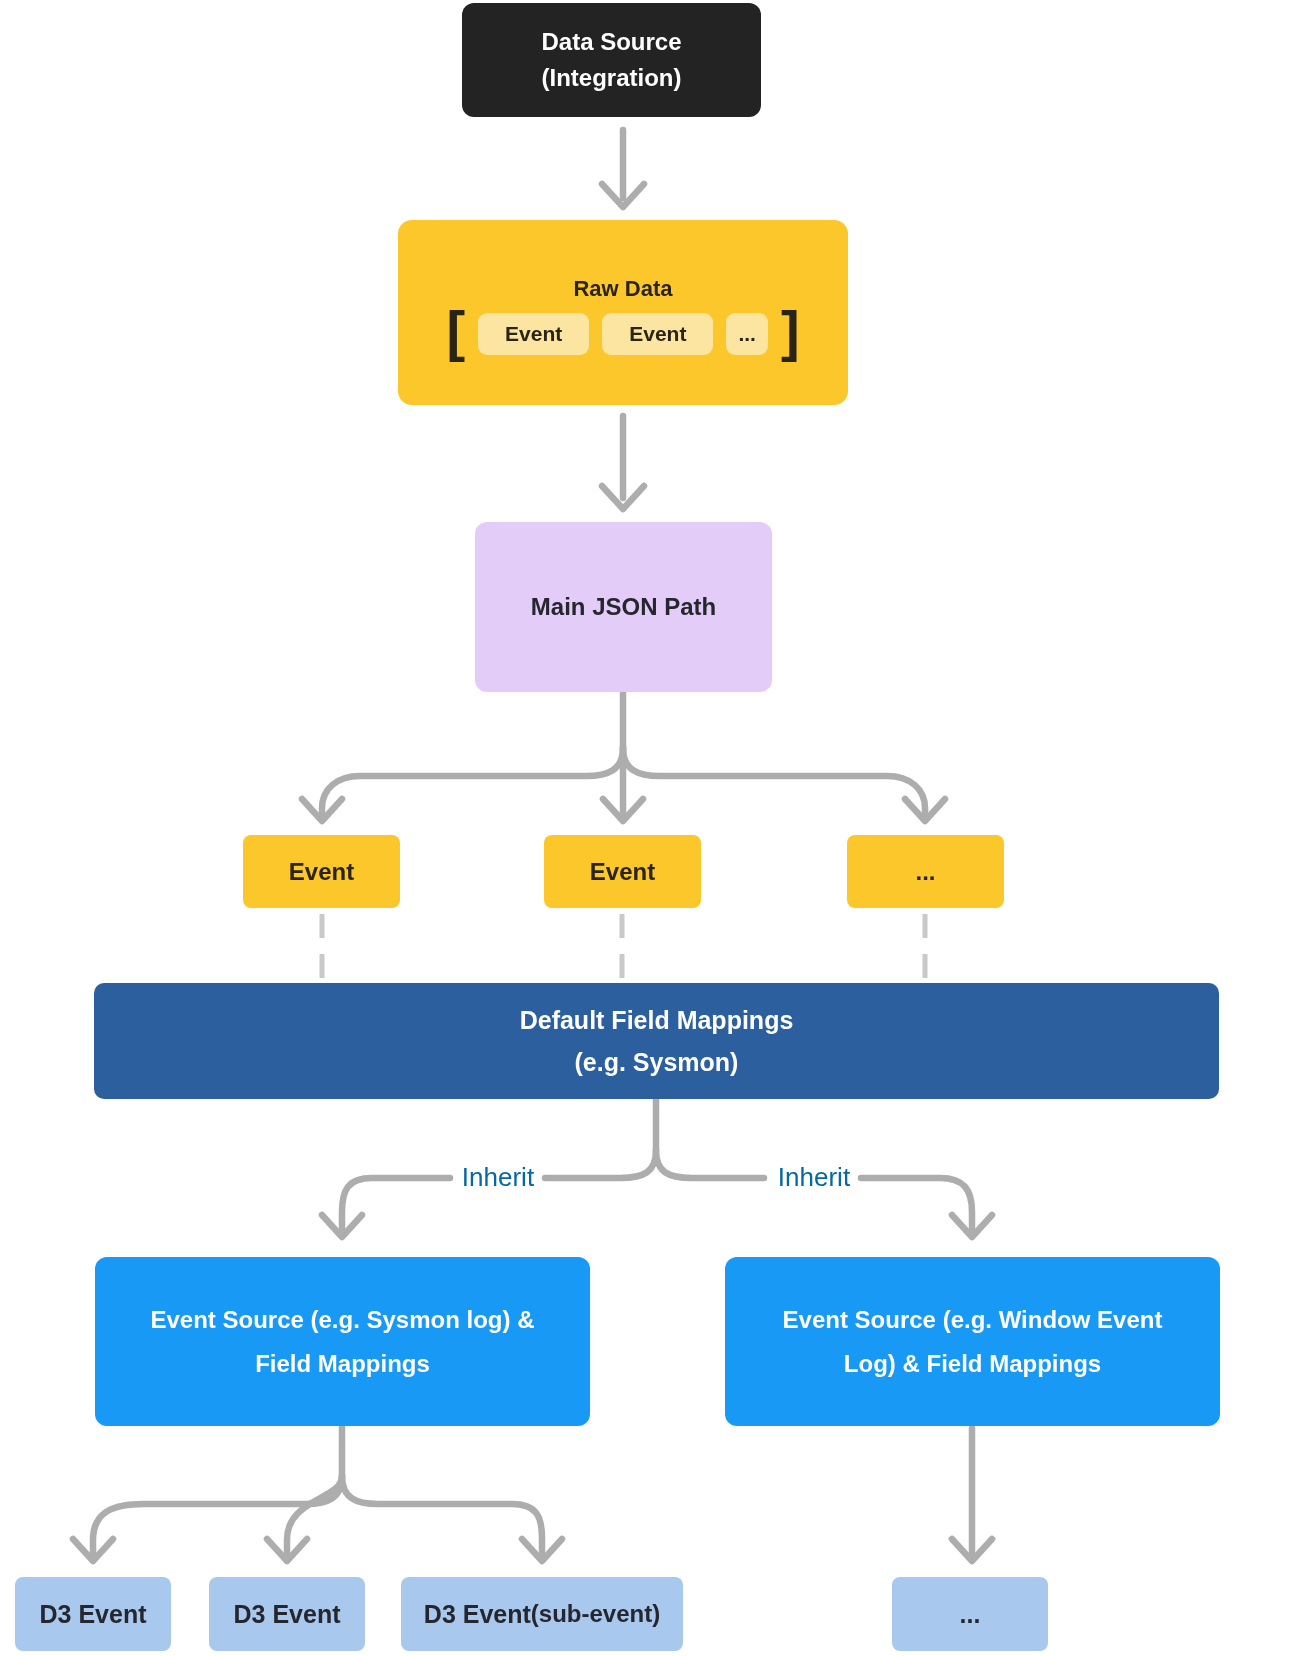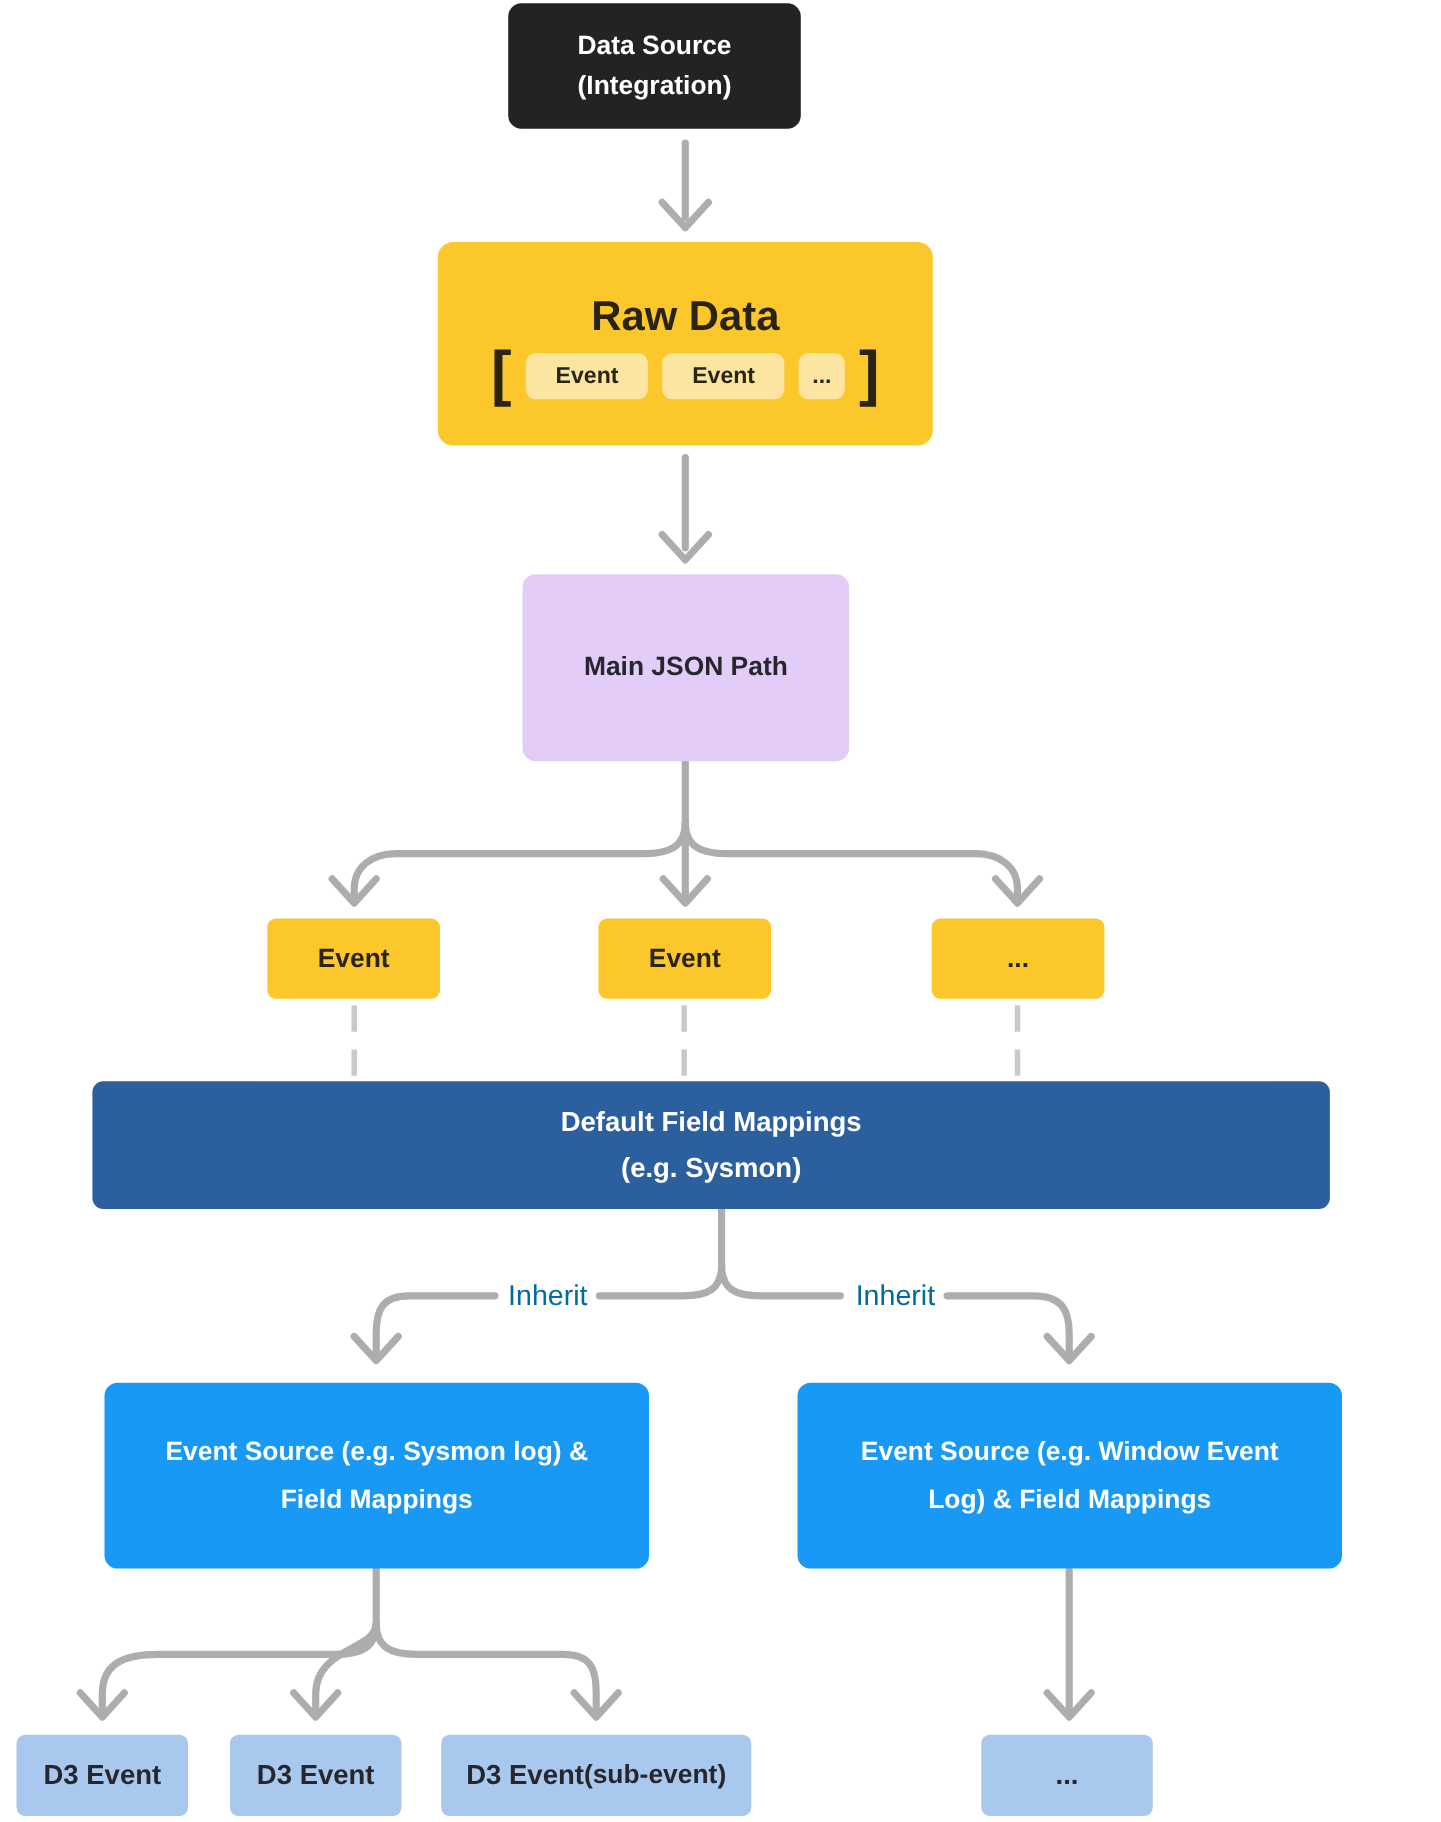--- a/index.html
+++ b/index.html
@@ -8,31 +8,31 @@
     --arrow-gray:#ADADAD; --dash-gray:#C9C9C9; --ink:#2A2414; --text-dark:#26262E; --white:#FFFFFF;
   }
   html,body{margin:0;padding:0;background:#fff;}
   body{font-family:"Liberation Sans", sans-serif;}
   #canvas{position:relative;width:1310px;height:1656px;background:#fff;overflow:hidden;}
   #connectors{position:absolute;left:0;top:0;z-index:0;}
   .shaft{fill:none;stroke:var(--arrow-gray);stroke-width:6.5;stroke-linecap:round;stroke-linejoin:round;}
   .dashline{fill:none;stroke:var(--dash-gray);stroke-width:5;stroke-dasharray:24 16;stroke-linecap:butt;}
   .node{position:absolute;z-index:1;display:flex;flex-direction:column;align-items:center;justify-content:center;text-align:center;box-sizing:border-box;}
 
-  #data-source{left:462px;top:3px;width:266px;height:114px;background:var(--box-black);border-radius:12px;color:var(--white);font-weight:700;font-size:24px;line-height:1.5;}
+  #data-source{left:462px;top:3px;width:299px;height:114px;background:var(--box-black);border-radius:12px;color:var(--white);font-weight:700;font-size:24px;line-height:1.5;}
   #raw-data{left:398px;top:220px;width:450px;height:185px;background:var(--yellow);border-radius:14px;padding-top:6px;}
-  #raw-data .rd-title{font-size:38px;font-weight:700;color:var(--ink);margin-bottom:10px;}
+  #raw-data .rd-title{font-size:22px;font-weight:700;color:var(--ink);margin-bottom:10px;}
   .bracket-row{display:flex;align-items:center;justify-content:center;gap:13px;}
   .bracket{font-size:56px;line-height:44px;font-weight:700;color:var(--ink);transform:translateY(-3px);}
   .chip{background:var(--chip-yellow);border-radius:9px;padding:9px 27px;font-size:21px;font-weight:700;color:var(--ink);}
   .chip.small{padding:9px 12px;}
   #main-json-path{left:475px;top:522px;width:297px;height:170px;background:var(--purple);border-radius:12px;font-size:24px;font-weight:700;color:var(--text-dark);}
   .event-box{top:835px;width:157px;height:73px;background:var(--yellow);border-radius:8px;font-size:24px;font-weight:700;color:var(--ink);}
   #event-1{left:243px;} #event-2{left:544px;} #event-3{left:847px;}
-  #default-field-mappings{left:84px;top:983px;width:1125px;height:116px;background:var(--dark-blue);border-radius:10px;color:var(--white);font-size:25px;font-weight:700;line-height:1.7;}
+  #default-field-mappings{left:94px;top:983px;width:1125px;height:116px;background:var(--dark-blue);border-radius:10px;color:var(--white);font-size:25px;font-weight:700;line-height:1.7;}
   .inherit-label{position:absolute;z-index:1;top:1162px;width:110px;text-align:center;font-size:26px;font-weight:400;color:#0369a1;}
   #inherit-left{left:443px;} #inherit-right{left:759px;}
   .source-box{top:1257px;width:495px;height:169px;background:var(--bright-blue);border-radius:12px;color:var(--white);font-size:24px;font-weight:700;line-height:1.8;padding:0 30px;}
   #event-source-left{left:95px;} #event-source-right{left:725px;}
   .d3-box{top:1577px;height:74px;background:var(--light-blue);border-radius:8px;font-size:25px;font-weight:700;color:var(--text-dark);flex-direction:row;justify-content:center;}
   #d3-1{left:15px;width:156px;} #d3-2{left:209px;width:156px;} #d3-3{left:401px;width:282px;} #d3-4{left:892px;width:156px;}
   .suffix{font-size:24px;font-weight:700;color:var(--text-dark);align-self:center;}
 </style>
 </head>
 <body>

